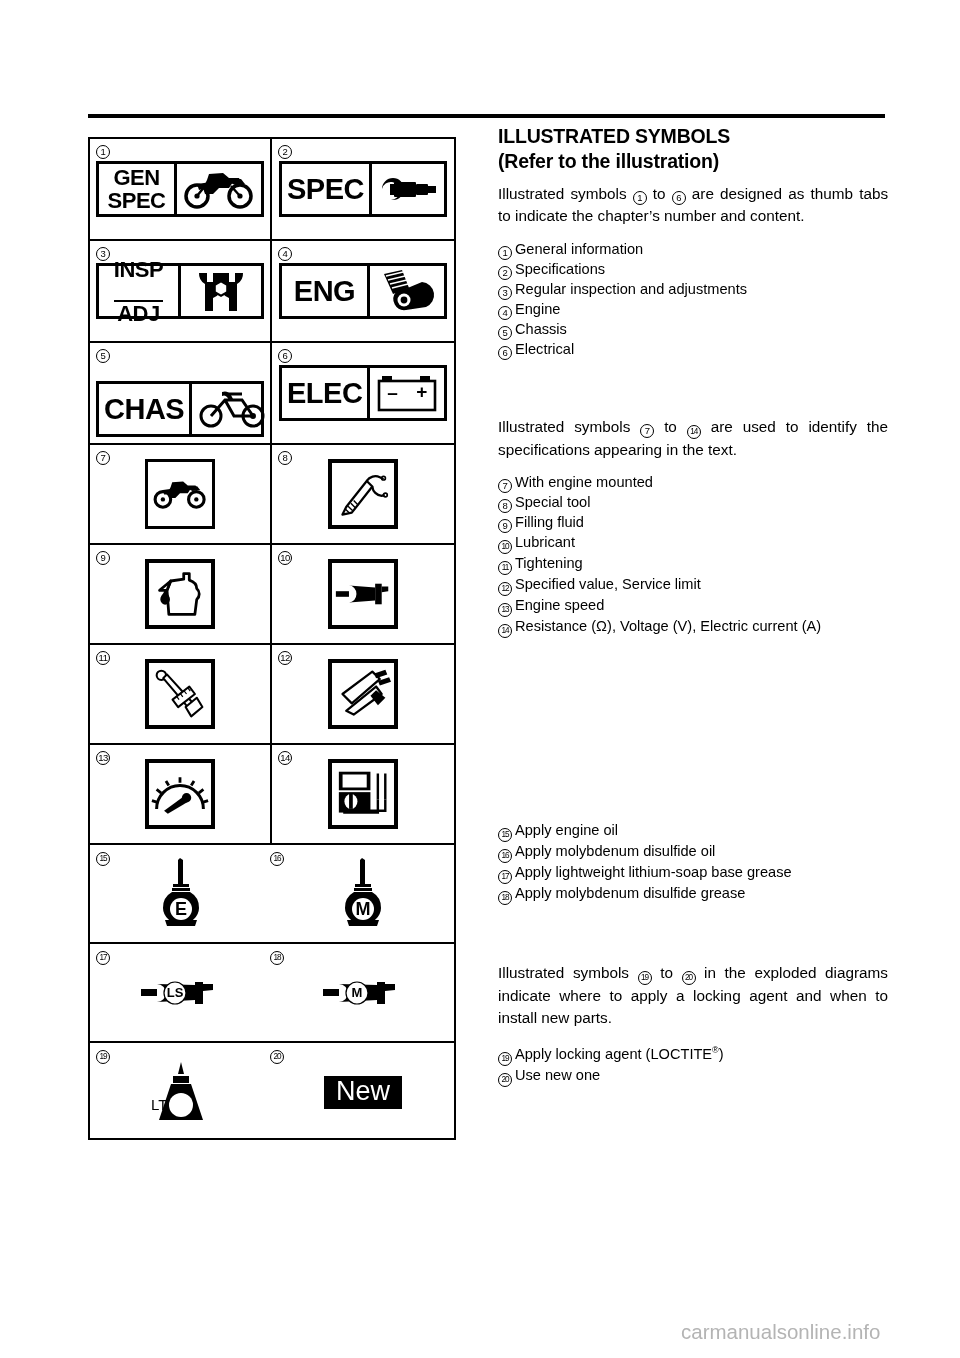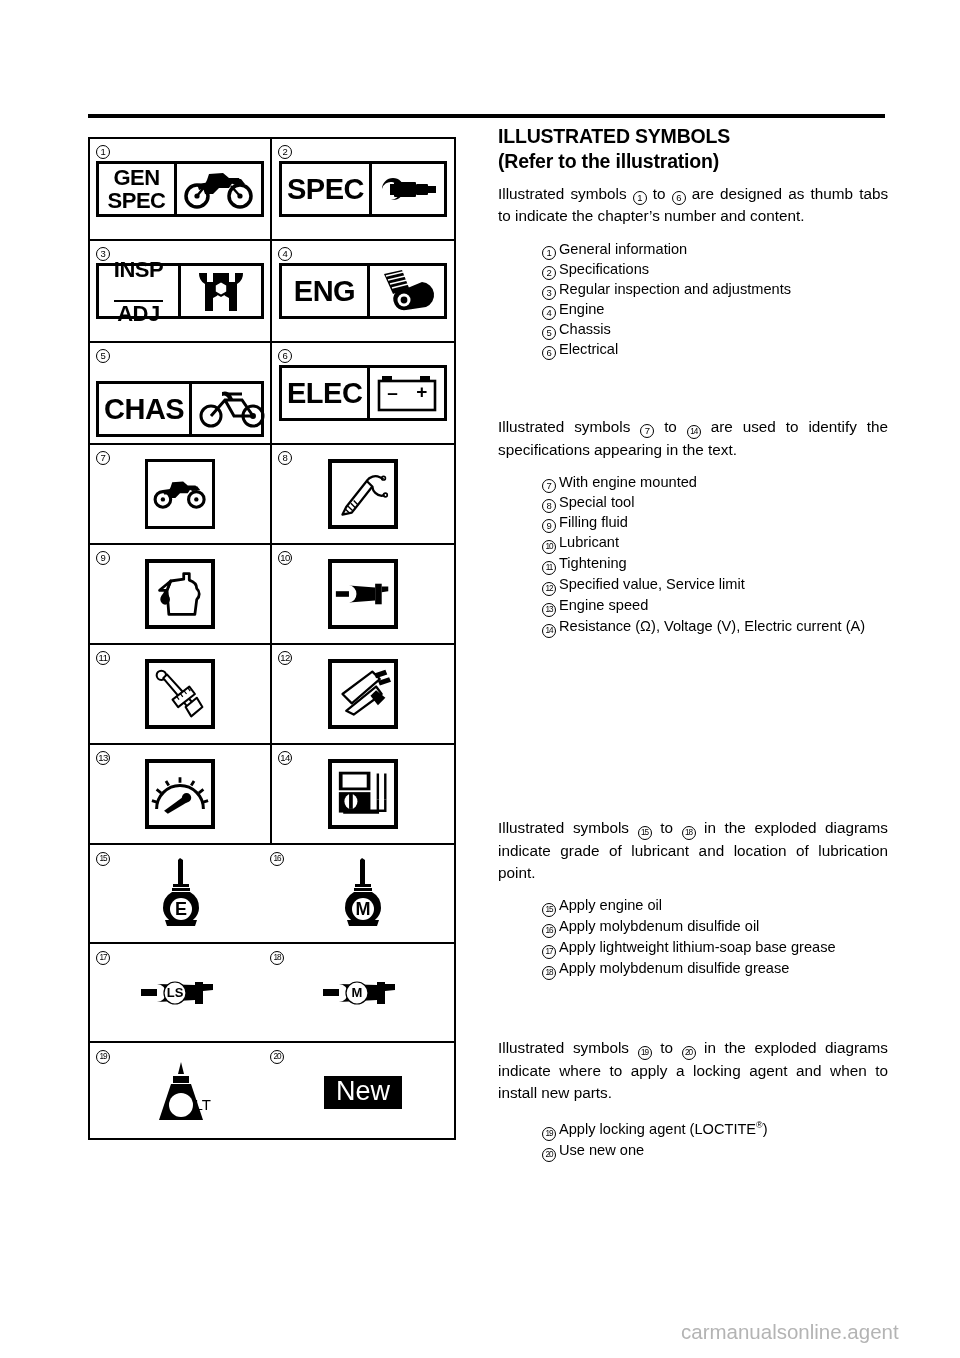--- a/index.html
+++ b/index.html
@@ -192,21 +192,20 @@
   }
   .list {
     margin: 13px 0 0 0;
     padding: 0;
     list-style: none;
   }
   .list li {
     font-size: 14.6px;
     line-height: 19.6px;
     white-space: nowrap;
-    margin-left: 44px;
   }
   .list li .circnum { margin-right: 3px; }
   .blockgap-1 { height: 47px; }
   .blockgap-2 { height: 170px; }
   .blockgap-3 { height: 48px; }
 
   sup.reg { font-size: 9px; vertical-align: super; }
 
   
   .watermark {
@@ -566,21 +565,21 @@
         <div class="slot" style="left:0;width:50%;">
           <div style="position:relative;width:60px;height:66px;">
             <svg width="60" height="66" viewBox="0 0 60 66" style="position:absolute;left:0;top:0;">
               <g fill="#000">
                 <path d="M30 2 L33 14 L27 14 Z"></path>
                 <rect x="22" y="16" width="16" height="7"></rect>
                 <path d="M20 24 L40 24 L52 60 L8 60 Z"></path>
               </g>
               <circle cx="30" cy="45" r="12" fill="#fff"></circle>
             </svg>
-            <span style="position:absolute;left:0;top:35px;width:60px;text-align:right;font-size:15px;font-weight:normal;line-height:20px;">LT</span>
+            <span style="position:absolute;left:0;top:35px;width:60px;text-align:left;font-size:15px;font-weight:normal;line-height:20px;">LT</span>
           </div>
         </div>
         <div class="slot" style="left:50%;width:50%;">
           <span class="new-badge">New</span>
         </div>
       </div>
     </div>
 
   </div>
 
@@ -622,27 +621,20 @@
       <li><span class="circnum">9</span><span>Filling fluid</span></li>
       <li><span class="circnum two">10</span><span>Lubricant</span></li>
       <li><span class="circnum two">11</span><span>Tightening</span></li>
       <li><span class="circnum two">12</span><span>Specified value, Service limit</span></li>
       <li><span class="circnum two">13</span><span>Engine speed</span></li>
       <li><span class="circnum two">14</span><span>Resistance (Ω), Voltage (V), Electric current (A)</span></li>
     </ul>
 
     <div class="blockgap-2"></div>
 
-    <p class="para">
-      <span>Illustrated symbols</span>
-      <span class="circnum two">15</span>
-      <span>to</span>
-      <span class="circnum two">18</span>
-      <span>in the exploded diagrams indicate grade of lubricant and location of lubrication point.</span>
-    </p>
 
     <ul class="list">
       <li><span class="circnum two">15</span><span>Apply engine oil</span></li>
       <li><span class="circnum two">16</span><span>Apply molybdenum disulfide oil</span></li>
       <li><span class="circnum two">17</span><span>Apply lightweight lithium-soap base grease</span></li>
       <li><span class="circnum two">18</span><span>Apply molybdenum disulfide grease</span></li>
     </ul>
 
     <div class="blockgap-3"></div>
 
@@ -654,15 +646,15 @@
       <span>in the exploded diagrams indicate where to apply a locking agent and when to install new parts.</span>
     </p>
 
     <ul class="list">
       <li><span class="circnum two">19</span><span>Apply locking agent (LOCTITE</span><sup class="reg">®</sup><span>)</span></li>
       <li><span class="circnum two">20</span><span>Use new one</span></li>
     </ul>
 
   </div>
 
-  <div class="watermark">carmanualsonline.agent</div>
+  <div class="watermark">carmanualsonline.info</div>
 
 </div>
 
 </body></html>

